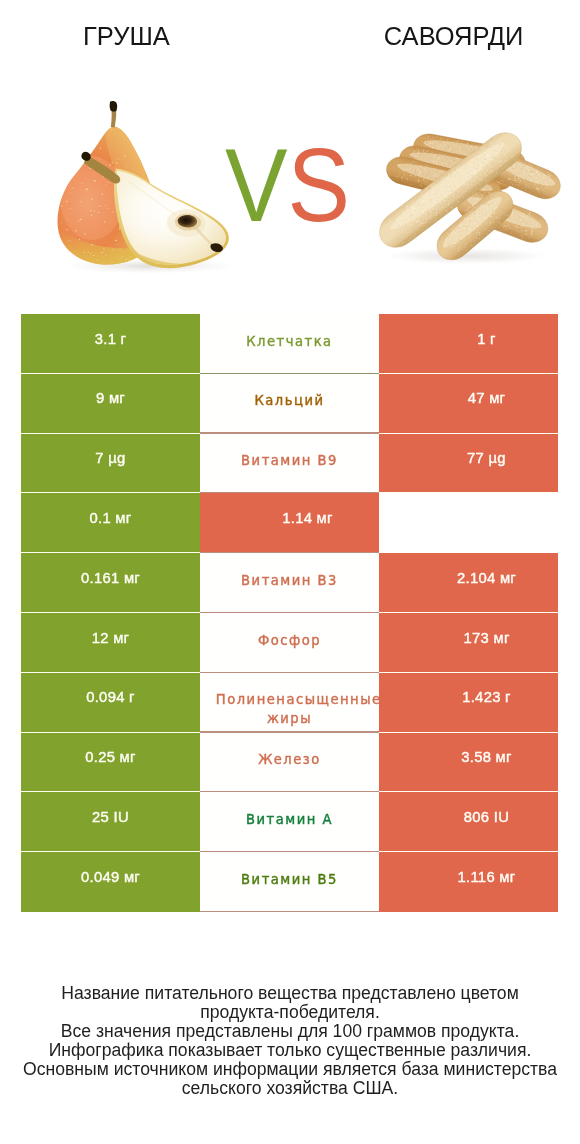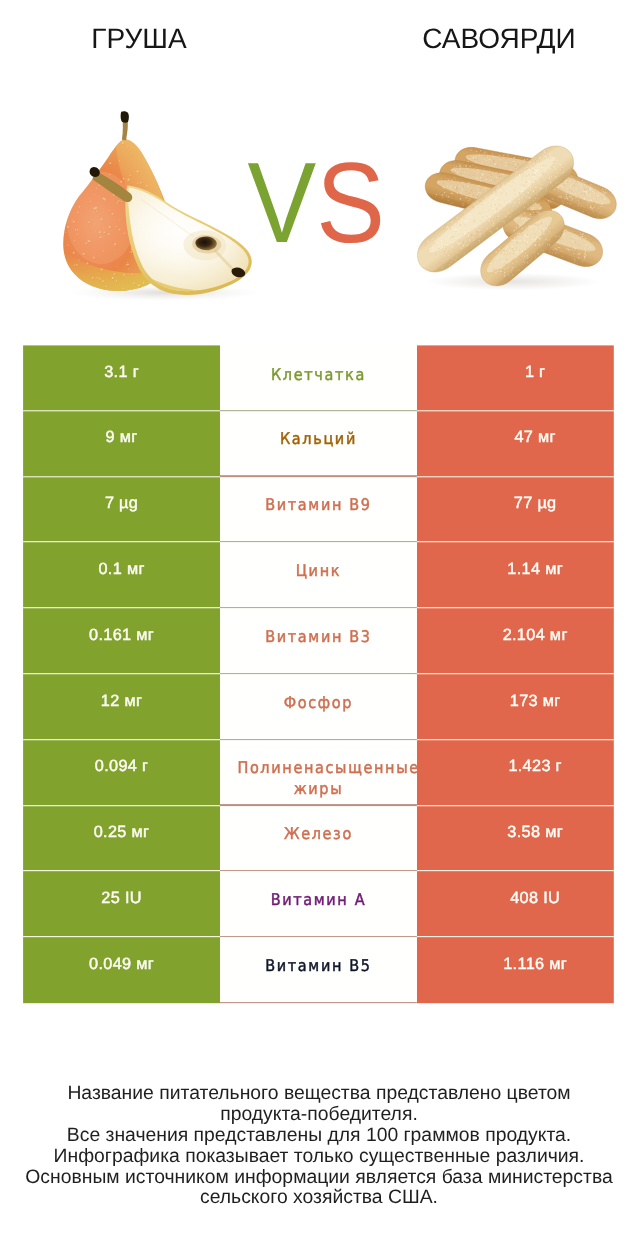--- a/index.html
+++ b/index.html
@@ -3442,23 +3442,20 @@
       <div class="row">
         <div class="cell c-left">7 µg</div>
         <div class="cell c-mid" style="color:#cf6f51">
           <span>Витамин B9</span>
         </div>
         <div class="cell c-right">77 µg</div>
         <div class="mid-rule" style="background:#bb8e80"></div>
       </div>
       <div class="row">
         <div class="cell c-left">0.1 мг</div>
-        <div class="cell c-mid" style="color:#cf6f51">
-          <span>Цинк</span>
-        </div>
         <div class="cell c-right">1.14 мг</div>
         <div class="mid-rule" style="background:#bb8e80"></div>
       </div>
       <div class="row">
         <div class="cell c-left">0.161 мг</div>
         <div class="cell c-mid" style="color:#cf6f51">
           <span>Витамин B3</span>
         </div>
         <div class="cell c-right">2.104 мг</div>
         <div class="mid-rule" style="background:#bb8e80"></div>
@@ -3482,29 +3479,29 @@
       <div class="row">
         <div class="cell c-left">0.25 мг</div>
         <div class="cell c-mid" style="color:#cf6f51">
           <span>Железо</span>
         </div>
         <div class="cell c-right">3.58 мг</div>
         <div class="mid-rule" style="background:#bb8e80"></div>
       </div>
       <div class="row">
         <div class="cell c-left">25 IU</div>
-        <div class="cell c-mid" style="color:#701a75">
+        <div class="cell c-mid" style="color:#15803d">
           <span>Витамин A</span>
         </div>
-        <div class="cell c-right">408 IU</div>
+        <div class="cell c-right">806 IU</div>
         <div class="mid-rule" style="background:#bb8e80"></div>
       </div>
       <div class="row">
         <div class="cell c-left">0.049 мг</div>
-        <div class="cell c-mid" style="color:#0f172a">
+        <div class="cell c-mid" style="color:#4d7c0f">
           <span>Витамин B5</span>
         </div>
         <div class="cell c-right">1.116 мг</div>
         <div class="mid-rule" style="background:#bb8e80"></div>
       </div>
     </div>
 
   <div class="footer" id="footer">
       <div>Название питательного вещества представлено цветом</div>
       <div>продукта-победителя.</div>

